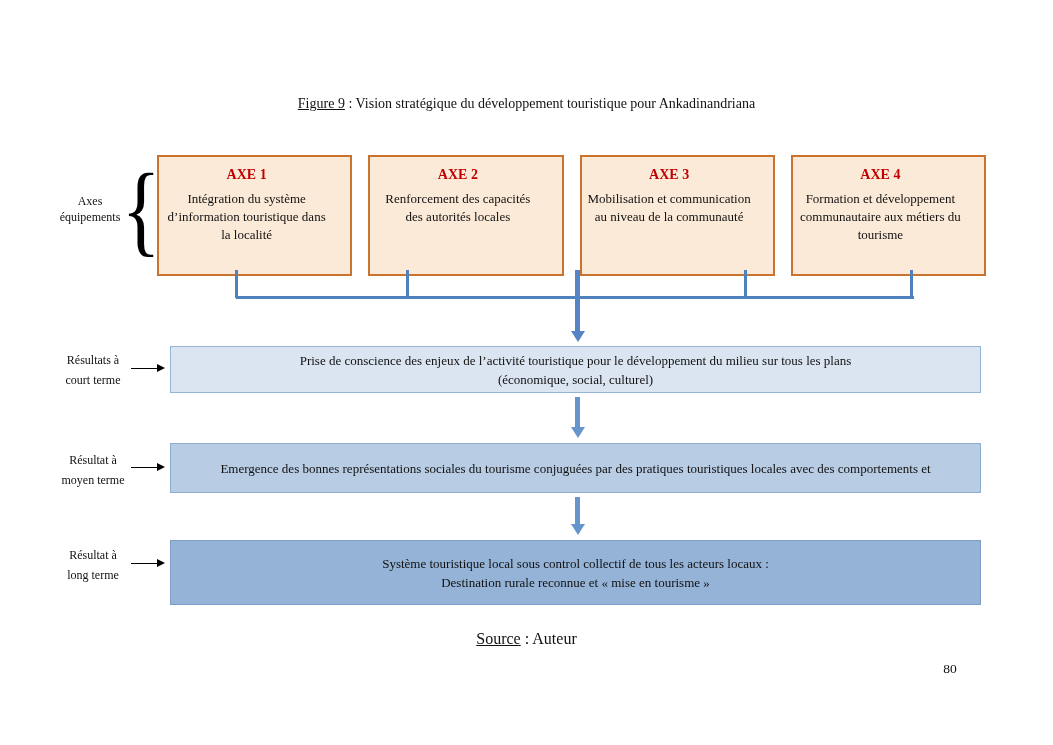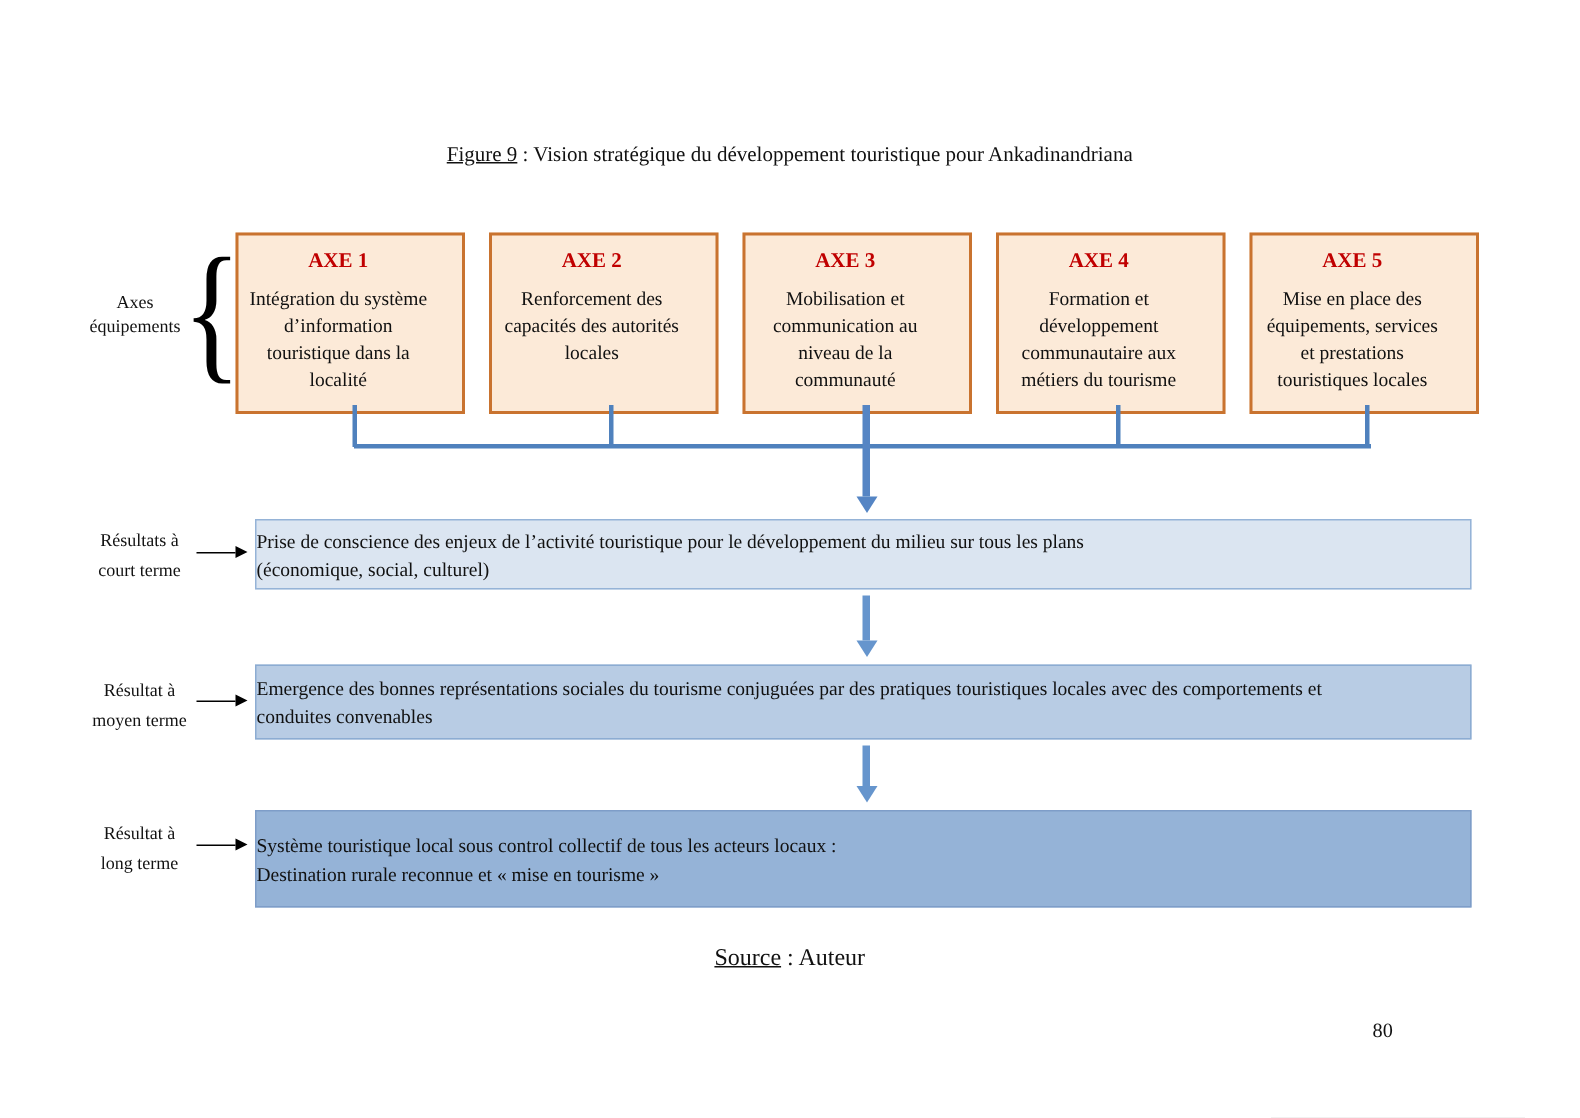--- a/index.html
+++ b/index.html
@@ -28,27 +28,27 @@
   .vshaft{position:absolute;background:#6695cd;}
   .vhead{position:absolute;width:0;height:0;border-left:7px solid transparent;border-right:7px solid transparent;border-top:11px solid #6695cd;}
   #main-shaft{left:575px;top:270px;width:5px;height:61px;background:#5585c4;}
   #main-head{left:571px;top:331px;border-top-color:#5585c4;}
   
   .rlabel{position:absolute;left:28px;width:130px;text-align:center;font-size:12px;line-height:20px;}
   .harrow{position:absolute;display:flex;align-items:center;}
   .harrow .bar{width:26px;height:0;border-top:1.6px solid #000;}
   .harrow .tip{width:0;height:0;border-left:8px solid #000;border-top:4px solid transparent;border-bottom:4px solid transparent;}
   .rbox{position:absolute;left:170px;width:811px;box-sizing:border-box;
-        text-align:left;font-size:13px;line-height:19px;display:flex;flex-direction:column;justify-content:center;}
+        text-align:center;font-size:13px;line-height:19px;display:flex;flex-direction:column;justify-content:center;}
   #rbox-0{top:346px;height:47px;background:#dbe5f1;border:1px solid #95b3d7;}
   #rbox-1{top:443px;height:50px;background:#b8cce4;border:1px solid #8cacd2;}
   #rbox-2{top:540px;height:65px;background:#95b3d7;border:1px solid #7e9dc8;}
   
   #source{position:absolute;top:630px;left:0;width:1053px;text-align:center;font-size:16px;}
-  #pagenum{position:absolute;top:679px;left:915px;width:70px;font-size:13.5px;}
+  #pagenum{position:absolute;top:661px;left:915px;width:70px;text-align:center;font-size:13.5px;}
 </style>
 </head>
 <body>
 
 <div id="page">
 
   <div id="title"><span class="u">Figure 9</span><span> : Vision stratégique du développement touristique pour Ankadinandriana</span></div>
 
   <div id="axes-label">
     <div>Axes</div>
@@ -65,24 +65,20 @@
       <div class="axe-head">AXE 2</div>
       <div class="axe-body">Renforcement des capacités des autorités locales</div>
     </div>
     <div class="axe-box">
       <div class="axe-head">AXE 3</div>
       <div class="axe-body">Mobilisation et communication au niveau de la communauté</div>
     </div>
     <div class="axe-box">
       <div class="axe-head">AXE 4</div>
       <div class="axe-body">Formation et développement communautaire aux métiers du tourisme</div>
-    </div>
-    <div class="axe-box">
-      <div class="axe-head">AXE 5</div>
-      <div class="axe-body">Mise en place des équipements, services et prestations touristiques locales</div>
     </div>
   </div>
 
   <div class="stub" style="left:235px;top:270px;height:28px;"></div>
   <div class="stub" style="left:406px;top:270px;height:28px;"></div>
   <div class="stub" style="left:744px;top:270px;height:28px;"></div>
   <div class="stub" style="left:910px;top:270px;height:28px;"></div>
   <div id="rail"></div>
   <div class="vshaft" id="main-shaft"></div>
   <div class="vhead" id="main-head"></div>
@@ -106,21 +102,20 @@
   <div class="rlabel" style="top:450px;">
     <div>Résultat à</div>
     <div>moyen terme</div>
   </div>
   <div class="harrow" style="left:131px;top:463px;">
       <div class="bar"></div>
       <div class="tip"></div>
     </div>
   <div class="rbox" id="rbox-1">
     <div>Emergence des bonnes représentations sociales du tourisme conjuguées par des pratiques touristiques locales avec des comportements et</div>
-    <div>conduites convenables</div>
   </div>
 
   <div class="vshaft" style="left:575px;top:497px;width:5px;height:27px;"></div>
   <div class="vhead" style="left:571px;top:524px;"></div>
 
   <div class="rlabel" style="top:545px;">
     <div>Résultat à</div>
     <div>long terme</div>
   </div>
   <div class="harrow" style="left:131px;top:559px;">

